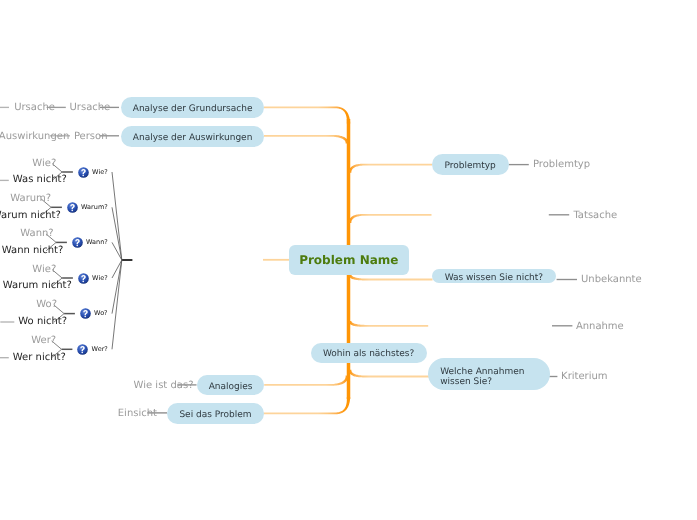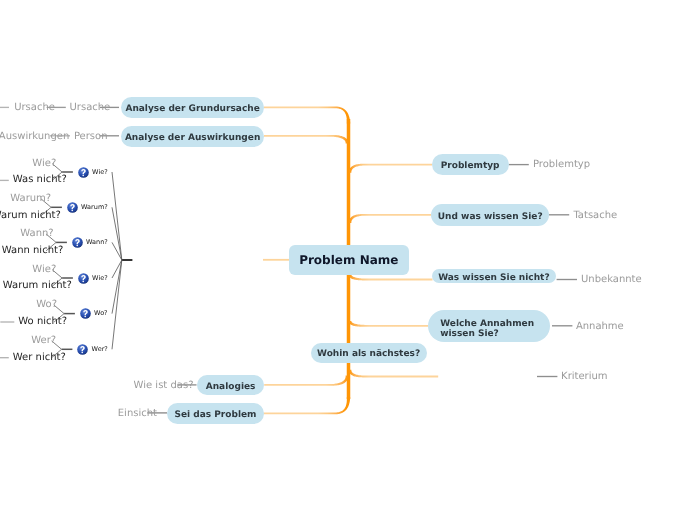--- a/index.html
+++ b/index.html
@@ -4,26 +4,26 @@
 <title>Mind Map</title>
 <style>
   html,body{margin:0;padding:0;background:#ffffff;}
   body{width:697px;height:520px;overflow:hidden;font-family:"DejaVu Sans",sans-serif;
        -webkit-font-smoothing:antialiased;text-rendering:geometricPrecision;}
   #stage{position:relative;width:697px;height:520px;background:#fff;overflow:hidden;
          will-change:transform;}
   #wires{position:absolute;left:0;top:0;}
   .node{position:absolute;background:#c6e3ef;color:#2f3a40;font-size:9px;
         line-height:11px;white-space:nowrap;box-sizing:border-box;
-        display:flex;align-items:center;justify-content:center;font-weight:bold;}
+        display:flex;align-items:center;justify-content:center;}
   .node > span{position:relative;top:2.2px;}
   .node.two{display:block;white-space:normal;text-align:left;
-            padding:6.4px 0 0 12.6px;line-height:10.7px;}
+            padding:6.4px 0 0 12.6px;line-height:10.7px;margin-top:48px;}
   #center-node{position:absolute;background:#c6e3ef;border-radius:6px;
-        color:#0f172a;font-weight:bold;font-size:12px;display:flex;
+        color:#4d7c0f;font-weight:bold;font-size:12px;display:flex;
         align-items:center;justify-content:center;}
   .tl{position:absolute;font-size:10px;line-height:8px;white-space:nowrap;color:#9b9b9b;}
   .tl.dk{color:#1e1e1e;}
   .qlab{position:absolute;font-size:6.5px;line-height:9px;white-space:nowrap;color:#141414;}
   .qicow{position:absolute;width:11px;height:11px;}
   .qico{display:block;width:11px;height:11px;}
 </style>
 </head>
 <body>
 
@@ -114,23 +114,20 @@
   </svg>
   <div class="node" style="left:120.8px;top:96.8px;width:143.6px;height:21.0px;border-radius:11px">
       <span>Analyse der Grundursache</span>
     </div>
   <div class="node" style="left:120.8px;top:125.8px;width:143.6px;height:21.0px;border-radius:11px">
       <span>Analyse der Auswirkungen</span>
     </div>
   <div class="node" style="left:431.5px;top:154.0px;width:77.2px;height:21.2px;border-radius:11px">
       <span>Problemtyp</span>
     </div>
-  <div class="node" style="left:431.0px;top:204.4px;width:118.4px;height:21.2px;border-radius:11px">
-      <span>Und was wissen Sie?</span>
-    </div>
   <div class="node" style="left:431.8px;top:269.2px;width:124.2px;height:14px;border-radius:11px">
       <span>Was wissen Sie nicht?</span>
     </div>
   <div class="node" style="left:310.5px;top:342.5px;width:116.2px;height:20.6px;border-radius:11px">
       <span>Wohin als nächstes?</span>
     </div>
   <div class="node" style="left:196.8px;top:374.8px;width:67.6px;height:20.4px;border-radius:11px">
       <span>Analogies</span>
     </div>
   <div class="node" style="left:167.4px;top:402.9px;width:96.2px;height:21.0px;border-radius:11px">

